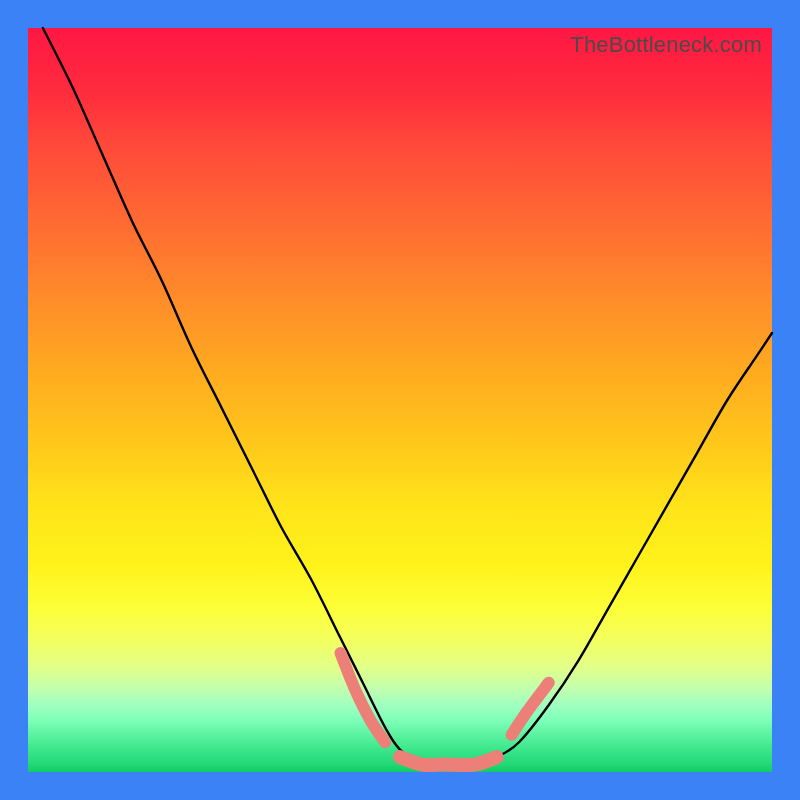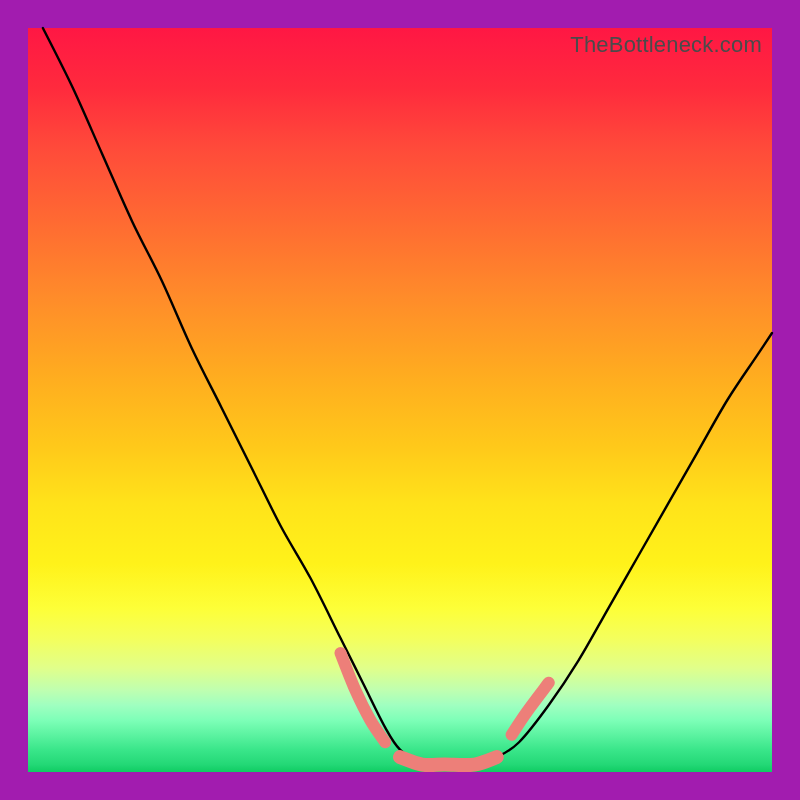--- a/index.html
+++ b/index.html
@@ -9,21 +9,21 @@
     height: 800px;
     overflow: hidden;
     background: #000;
     font-family: Arial, Helvetica, sans-serif;
   }
   .frame {
     position: absolute;
     top: 0; left: 0;
     width: 800px;
     height: 800px;
-    background: #a21caf;
+    background: #3b82f6;
   }
   .plot {
     position: absolute;
     top: 28px;             
     left: 28px;
     width: 744px;
     height: 744px;
     
     background: linear-gradient(
       to bottom,

